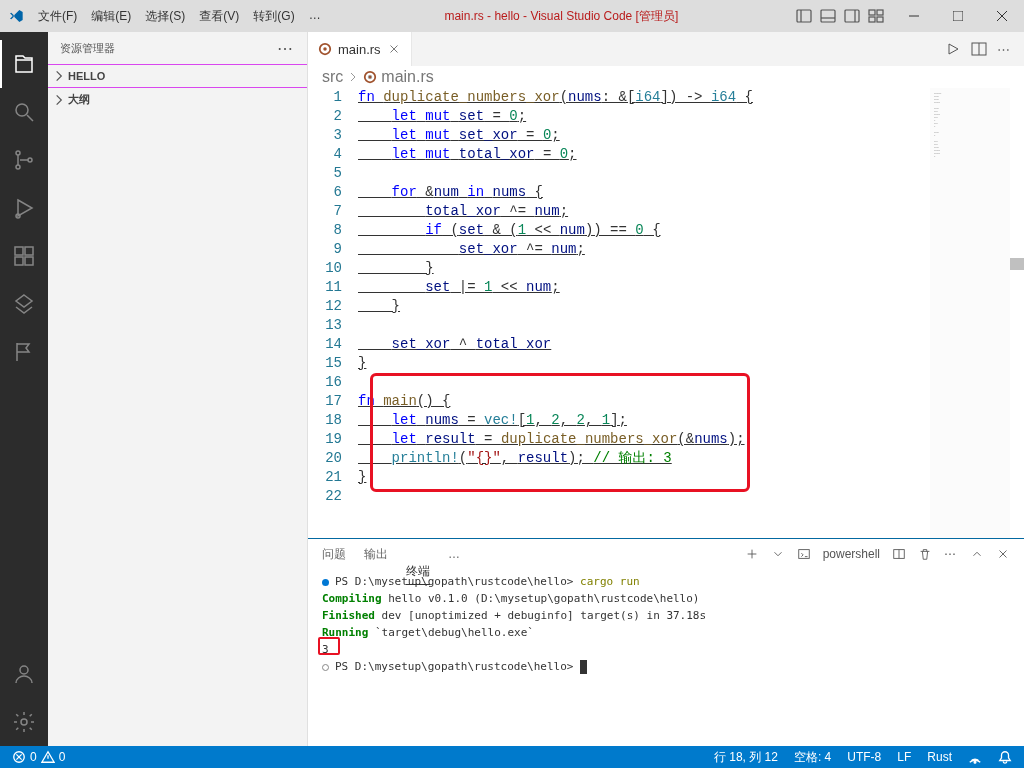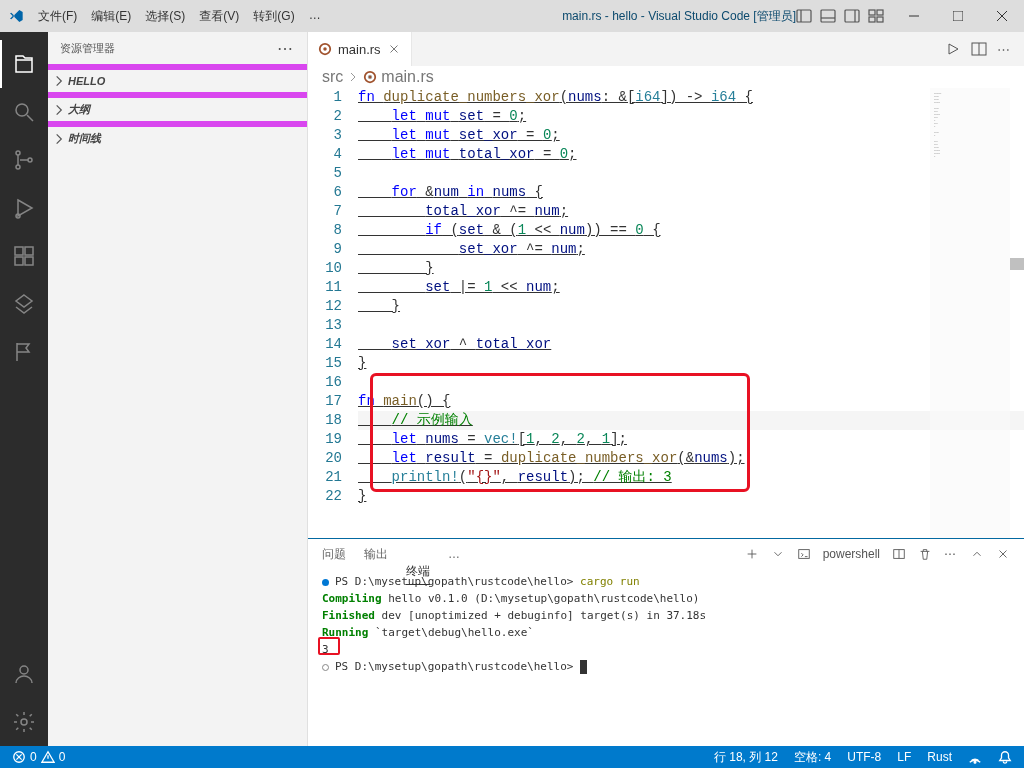--- a/index.html
+++ b/index.html
@@ -1,37 +1,37 @@
 <!DOCTYPE html>
 <html><head>
 <meta charset="utf-8">
 <style>
 * { margin:0; padding:0; box-sizing:border-box; }
 body { font-family:"Segoe UI",-apple-system,sans-serif; font-size:13px; background:#fff; color:#333; width:1024px; height:768px; overflow:hidden; display:flex; flex-direction:column; }
 .titlebar { height:32px; background:#ddd; display:flex; align-items:center; padding:0 0 0 8px; font-size:12px; }
 .titlebar .vscode-icon { width:16px; height:16px; margin-right:8px; fill:#0065a9; }
 .titlebar .menu { display:flex; gap:2px; }
 .titlebar .menu-item { padding:4px 6px; cursor:default; }
-.titlebar .title { flex:1; text-align:right; color:#0c4a6e; }
+.titlebar .title { flex:1; text-align:center; color:#b91c1c; }
 .titlebar .layout-controls { display:flex; gap:8px; margin-right:8px; }
 .titlebar .layout-controls svg { width:16px; height:16px; stroke:#555; fill:none; stroke-width:1.2; }
 .titlebar .win-controls { display:flex; }
 .titlebar .win-btn { width:44px; height:32px; display:flex; align-items:center; justify-content:center; }
 .titlebar .win-btn svg { width:10px; height:10px; stroke:#333; stroke-width:1; fill:none; }
 .main-area { flex:1; display:flex; min-height:0; }
 .activity-bar { width:48px; background:#2c2c2c; display:flex; flex-direction:column; align-items:center; padding-top:8px; }
 .activity-bar .act-item { width:48px; height:48px; display:flex; align-items:center; justify-content:center; position:relative; }
 .activity-bar .act-item.active::before { content:''; position:absolute; left:0; top:0; bottom:0; width:2px; background:#fff; }
 .activity-bar svg { width:24px; height:24px; stroke:#858585; fill:none; stroke-width:1.5; }
 .activity-bar .act-item.active svg { stroke:#fff; }
 .activity-bar .spacer { flex:1; }
 .sidebar { width:260px; background:#f3f3f3; border-right:1px solid #e0e0e0; display:flex; flex-direction:column; font-size:12px; }
 .sidebar-header { height:32px; display:flex; align-items:center; justify-content:space-between; padding:0 12px; color:#555; font-size:11px; }
 .sidebar-header .ellipsis { font-size:16px; letter-spacing:2px; color:#555; cursor:default; }
-.sidebar-section { border-top:6px solid #d946ef;font-style:italic; }
+.sidebar-section { border-top:1px solid #d946ef; }
 .sidebar-section .sec-header { display:flex; align-items:center; padding:4px 4px; font-weight:700; font-size:11px; color:#444; cursor:default; }
 .sidebar-section .sec-header .chev { width:14px; height:14px; stroke:#555; fill:none; margin-right:2px; }
 .editor-region { flex:1; display:flex; flex-direction:column; min-width:0; background:#fff; }
 .tab-bar { height:34px; display:flex; align-items:stretch; background:#f3f3f3; }
 .tab { display:flex; align-items:center; gap:6px; padding:0 10px; background:#fff; border-right:1px solid #e7e7e7; font-size:13px; color:#333; }
 .tab .file-icon { width:14px; height:14px; }
 .tab .close-tab { width:14px; height:14px; stroke:#666; }
 .tab-bar .spacer { flex:1; }
 .tab-actions { display:flex; align-items:center; gap:10px; padding:0 12px; }
 .tab-actions svg { width:16px; height:16px; stroke:#555; fill:none; }
@@ -208,28 +208,20 @@
           </div>
         </div>
         <div class="sidebar-section">
           <div class="sec-header">
             <svg class="chev" viewBox="0 0 12 12">
               <path d="M4 2l4 4-4 4" fill="none" stroke="#555"></path>
             </svg>
             <span>大纲</span>
           </div>
         </div>
-        <div class="sidebar-section">
-          <div class="sec-header">
-            <svg class="chev" viewBox="0 0 12 12">
-              <path d="M4 2l4 4-4 4" fill="none" stroke="#555"></path>
-            </svg>
-            <span>时间线</span>
-          </div>
-        </div>
       </div>
   </div>
 
   <div class="editor-region">
     <div class="tab-bar">
       <div class="tab">
         <svg class="file-icon" viewBox="0 0 16 16">
             <circle cx="8" cy="8" r="6" fill="none" stroke="#a0522d" stroke-width="2"></circle>
             <circle cx="8" cy="8" r="2" fill="#a0522d"></circle>
           </svg>
@@ -299,21 +291,20 @@
           <div class="line"><span>        </span><span class="kw-blue">if</span><span> (</span><span class="param">set</span><span> &amp; (</span><span class="num">1</span><span> &lt;&lt; </span><span class="param">num</span><span>)) == </span><span class="num">0</span><span> {</span></div>
           <div class="line"><span>            </span><span class="param">set_xor</span><span> ^= </span><span class="param">num</span><span>;</span></div>
           <div class="line"><span>        }</span></div>
           <div class="line"><span>        </span><span class="param">set</span><span> |= </span><span class="num">1</span><span> &lt;&lt; </span><span class="param">num</span><span>;</span></div>
           <div class="line"><span>    }</span></div>
           <div class="line"><span></span></div>
           <div class="line"><span>    </span><span class="param">set_xor</span><span> ^ </span><span class="param">total_xor</span></div>
           <div class="line"><span>}</span></div>
           <div class="line"><span></span></div>
           <div class="line"><span class="kw-blue">fn </span><span class="fn-name">main</span><span>() {</span></div>
-          <div class="line current"><span>    </span><span class="comment">// 示例输入</span></div>
           <div class="line"><span>    </span><span class="kw-blue">let</span><span> </span><span class="param">nums</span><span> = </span><span class="macro">vec!</span><span>[</span><span class="num">1</span><span>, </span><span class="num">2</span><span>, </span><span class="num">2</span><span>, </span><span class="num">1</span><span>];</span></div>
           <div class="line"><span>    </span><span class="kw-blue">let</span><span> </span><span class="param">result</span><span> = </span><span class="fn-name">duplicate_numbers_xor</span><span>(&amp;</span><span class="param">nums</span><span>);</span></div>
           <div class="line"><span>    </span><span class="macro">println!</span><span>(</span><span class="str">"{}"</span><span>, </span><span class="param">result</span><span>); </span><span class="comment">// 输出: 3</span></div>
           <div class="line"><span>}</span></div>
         </div>
       <div class="minimap">▬▬▬▬▬▬<br>▬▬▬▬<br>▬▬▬▬<br>▬▬▬▬▬<br><br>▬▬▬▬<br>▬▬▬<br>▬▬▬▬▬<br>▬▬▬<br>▬<br>▬▬▬<br>▬<br><br>▬▬▬▬<br>▬<br><br>▬▬▬<br>▬▬▬<br>▬▬▬▬<br>▬▬▬▬▬<br>▬▬▬▬▬<br>▬</div>
       <div class="scroll-ind"></div>
     </div>
 
     <div class="panel">

